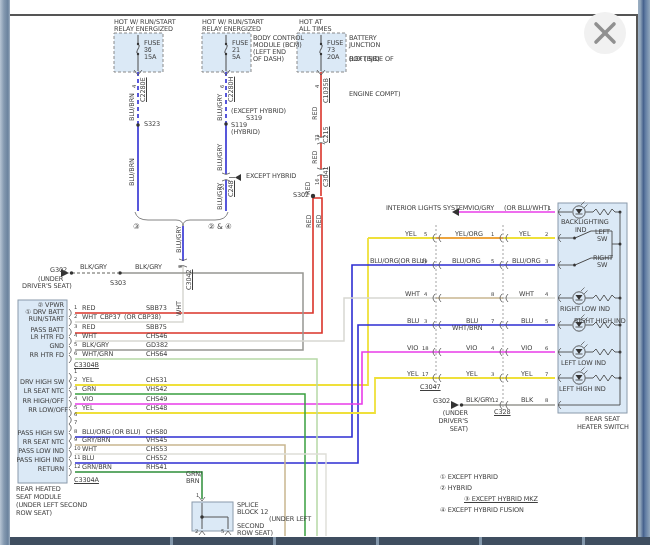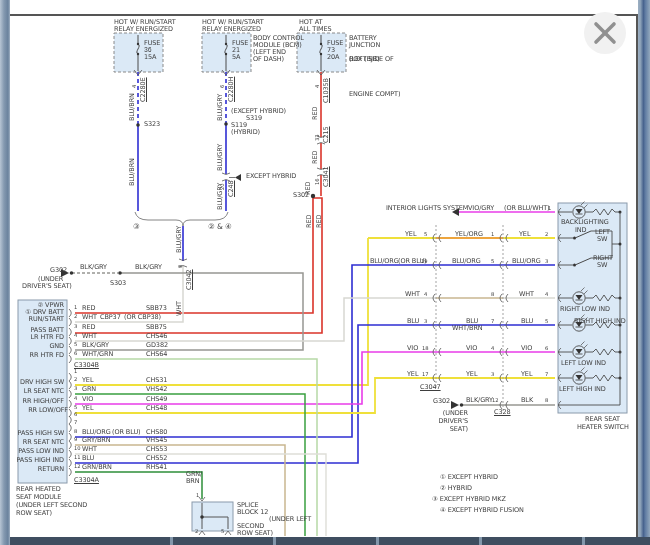--- a/index.html
+++ b/index.html
@@ -341,21 +341,21 @@
     <span style="left: 593px; top: 255px;">RIGHT</span>
     <span style="left: 597px; top: 262px;">SW</span>
     <span style="left: 560px; top: 306px;">RIGHT LOW IND</span>
     <span style="left: 558px; top: 318px; margin-left: 16px;">RIGHT HIGH IND</span>
     <span style="left: 561px; top: 360px;">LEFT LOW IND</span>
     <span style="left: 559px; top: 386px;">LEFT HIGH IND</span>
     <span style="left: 585px; top: 416px;">REAR SEAT</span>
     <span style="left: 577px; top: 424px;">HEATER SWITCH</span>
     <span style="left: 440px; top: 474px;">① EXCEPT HYBRID</span>
     <span style="left: 440px; top: 485px;">② HYBRID</span>
-    <span style="left: 432px; top: 496px;">③ EXCEPT HYBRID MKZ</span>
+    <span style="left: 464px; top: 496px; text-decoration: underline;">③ EXCEPT HYBRID MKZ</span>
     <span style="left: 440px; top: 507px;">④ EXCEPT HYBRID FUSION</span>
     <span class="s" style="left: 74px; top: 304px;">1</span>
     <span style="left: 82px; top: 305px;">RED</span>
     <span style="left: 146px; top: 305px;">SBB73</span>
     <span class="s" style="left: 74px; top: 313px;">2</span>
     <span style="left: 82px; top: 314px;">WHT</span>
     <span style="left: 100px; top: 314px;">CBP37</span>
     <span style="left: 124px; top: 314px;">(OR CBP38)</span>
     <span class="s" style="left: 74px; top: 323px;">3</span>
     <span style="left: 82px; top: 324px;">RED</span>

